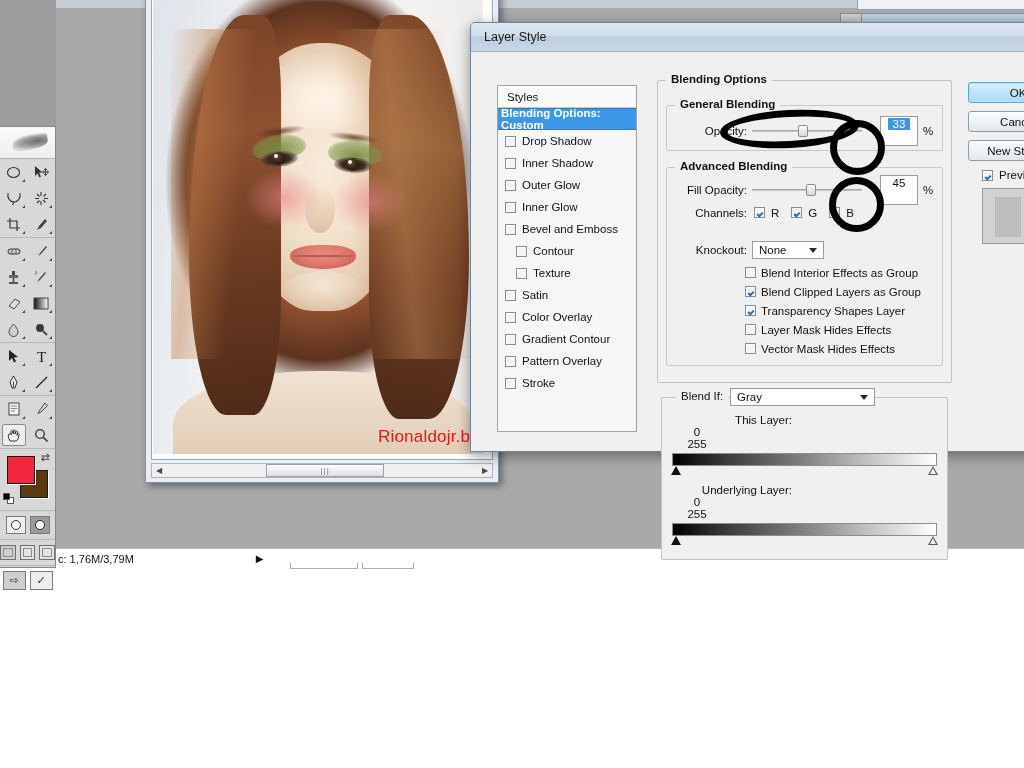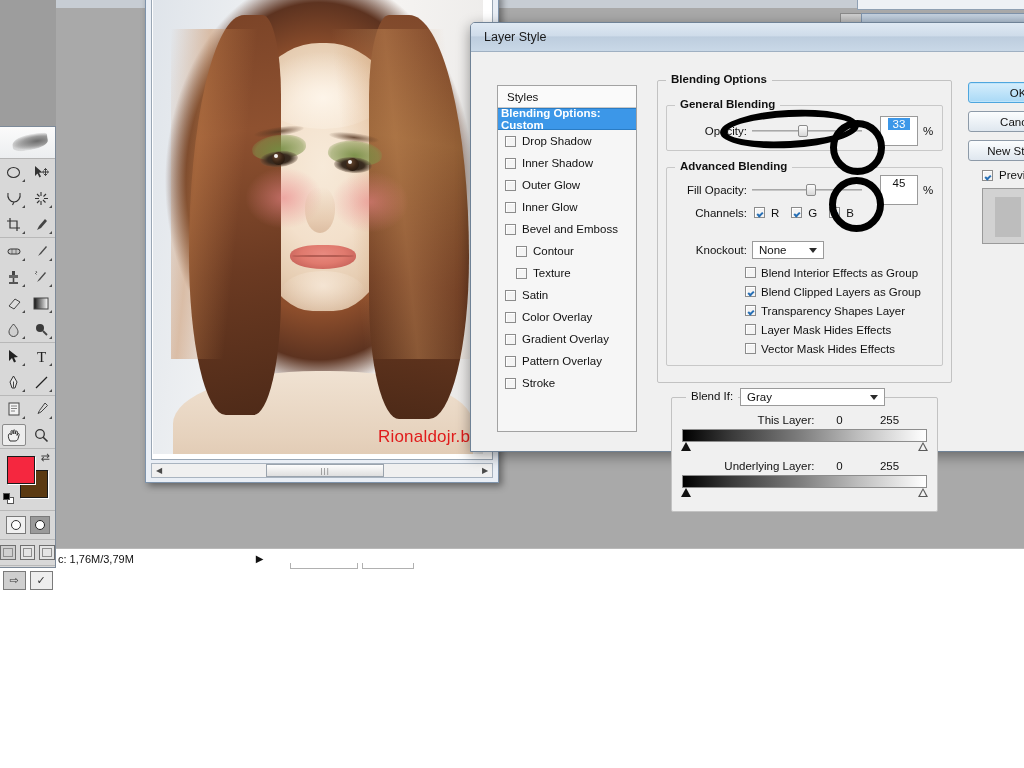--- a/index.html
+++ b/index.html
@@ -304,22 +304,22 @@
     width:38px; height:30px; border:1px solid #9a9a9a; background:#fff;
     font-size:11.5px; color:#111; text-align:center; line-height:15px;
   }
   .numfield.sel { background:#fff; }
   .numfield.sel span { background:#3c97e8; color:#fff; padding:0 5px; }
   .pct { font-size:11.5px; color:#111; margin-left:5px; }
   .chkrow { display:flex; align-items:center; height:15px; font-size:11.5px; color:#111; }
   .chkrow .cbox { margin-right:5px; }
 
   
-  .blendif { margin:14px; }
-  .bi-scale { display:flex; font-size:11.5px; color:#111; justify-content:center; gap:0; }
+  .blendif { margin:4px; }
+  .bi-scale { display:flex; font-size:11.5px; color:#111; justify-content:center; gap:0;flex-direction:column; }
   .grad-bar {
     height:13px; border:1px solid #8d8d8d;
     background: linear-gradient(90deg,#000 0%,#3a3a3a 20%,#7d7d7d 48%,#bdbdbd 72%,#ffffff 100%);
   }
   .knobs { position:relative; height:11px; }
   .knob-l, .knob-r { position:absolute; width:0; height:0; }
   .knob-l { left:-1px; border-left:5px solid transparent; border-right:5px solid transparent;
     border-bottom:9px solid #111; }
   .knob-r-outline { position:absolute; right:-1px; top:0; width:0;height:0;
     border-left:5px solid transparent; border-right:5px solid transparent;
@@ -676,21 +676,21 @@
       <div class="sl-item">
         <span class="cbox"></span>
         <span>Satin</span>
       </div>
       <div class="sl-item">
         <span class="cbox"></span>
         <span>Color Overlay</span>
       </div>
       <div class="sl-item">
         <span class="cbox"></span>
-        <span>Gradient Overlay</span>
+        <span>Gradient Contour</span>
       </div>
       <div class="sl-item">
         <span class="cbox"></span>
         <span>Pattern Overlay</span>
       </div>
       <div class="sl-item">
         <span class="cbox"></span>
         <span>Stroke</span>
       </div>
     </div>

